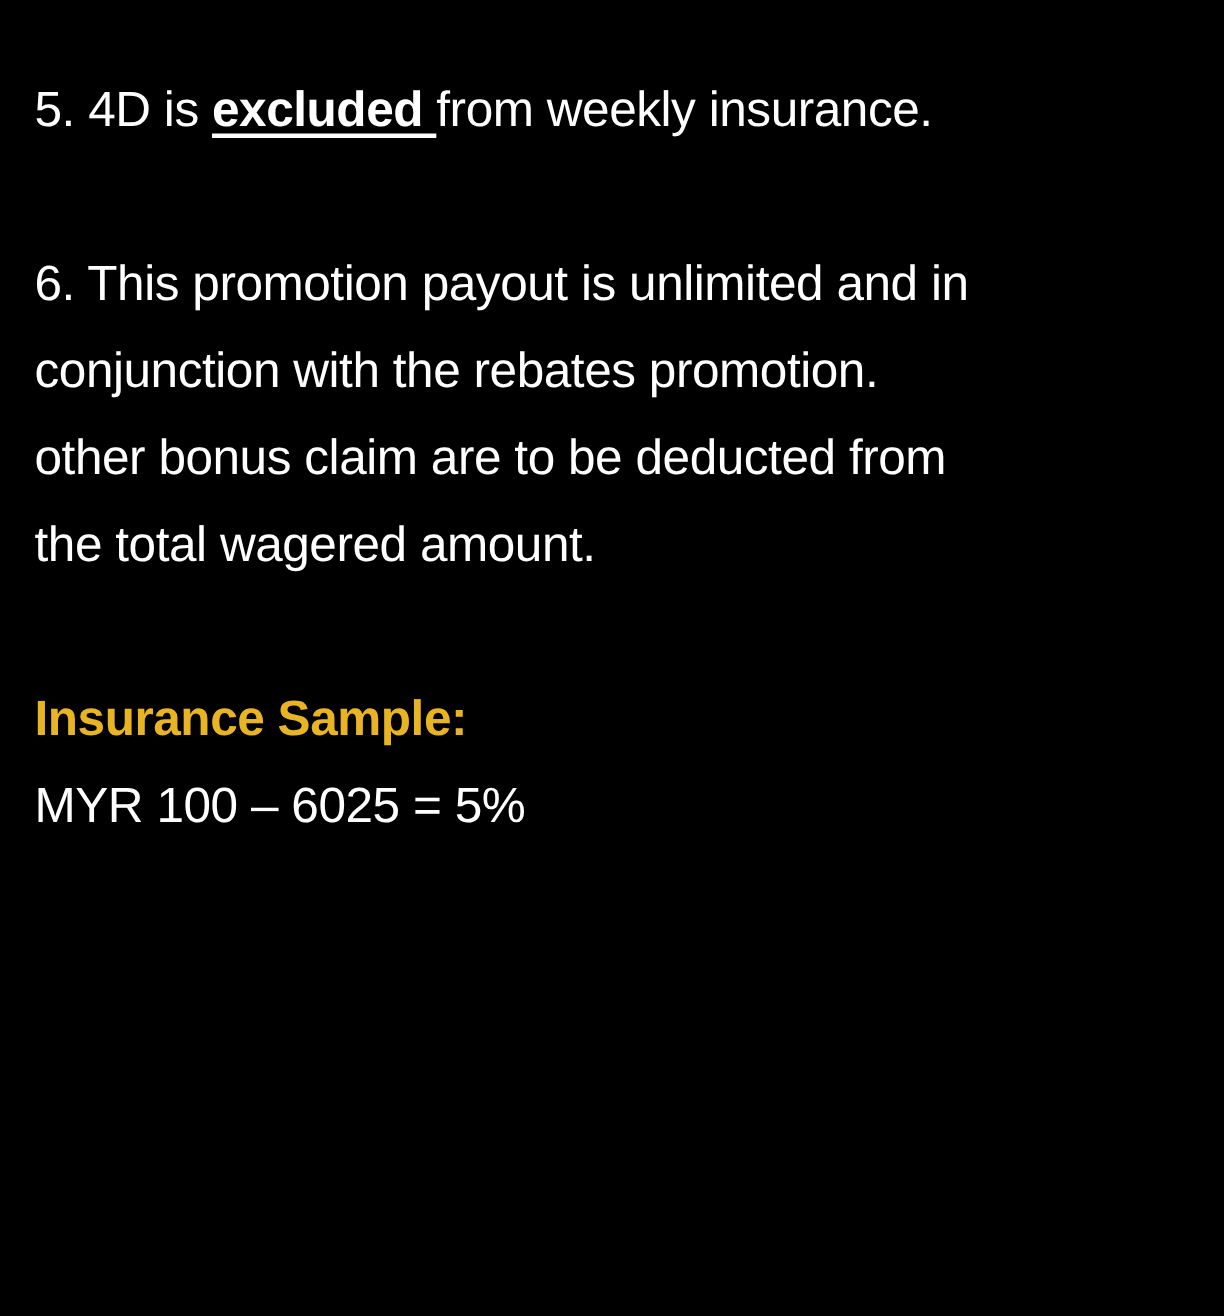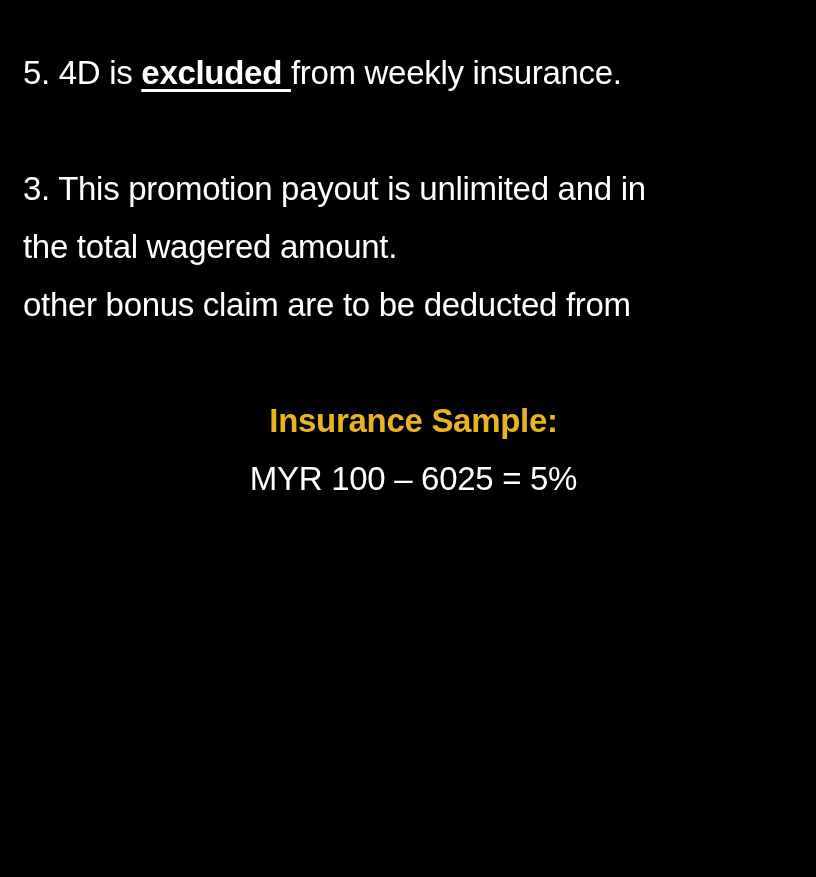--- a/index.html
+++ b/index.html
@@ -27,21 +27,21 @@
   .textline, .para-line {
     font-size: 33px;
     line-height: 58px;
     font-weight: 400;
     letter-spacing: -0.3px;
     white-space: nowrap;
   }
   .block {
     margin-bottom: 58px;
   }
-  .block:last-child { margin-bottom: 0; text-align: center; }
+  .block:last-child { margin-bottom: 0; }
   .emphasis {
     font-weight: 700;
     text-decoration: underline;
     text-decoration-thickness: 3px;
     text-underline-offset: 5px;
   }
   .sample-heading {
     font-size: 33px;
     line-height: 58px;
     font-weight: 700;
@@ -53,23 +53,24 @@
 </head>
 <body>
 
 <div class="page">
 
   <div class="block">
     <div class="textline"><span>5. 4D is </span><span class="emphasis">excluded </span><span>from weekly insurance.</span></div>
   </div>
 
   <div class="block">
-    <div class="para-line">3. This promotion payout is unlimited and in</div>
+    <div class="para-line">6. This promotion payout is unlimited and in</div>
+    <div class="para-line">conjunction with the rebates promotion.</div>
+    <div class="para-line">other bonus claim are to be deducted from</div>
     <div class="para-line">the total wagered amount.</div>
-    <div class="para-line">other bonus claim are to be deducted from</div>
   </div>
 
   <div class="block">
     <div class="sample-heading">Insurance Sample:</div>
     <div class="textline">MYR 100 – 6025 = 5%</div>
   </div>
 
 </div>
 
 </body></html>

